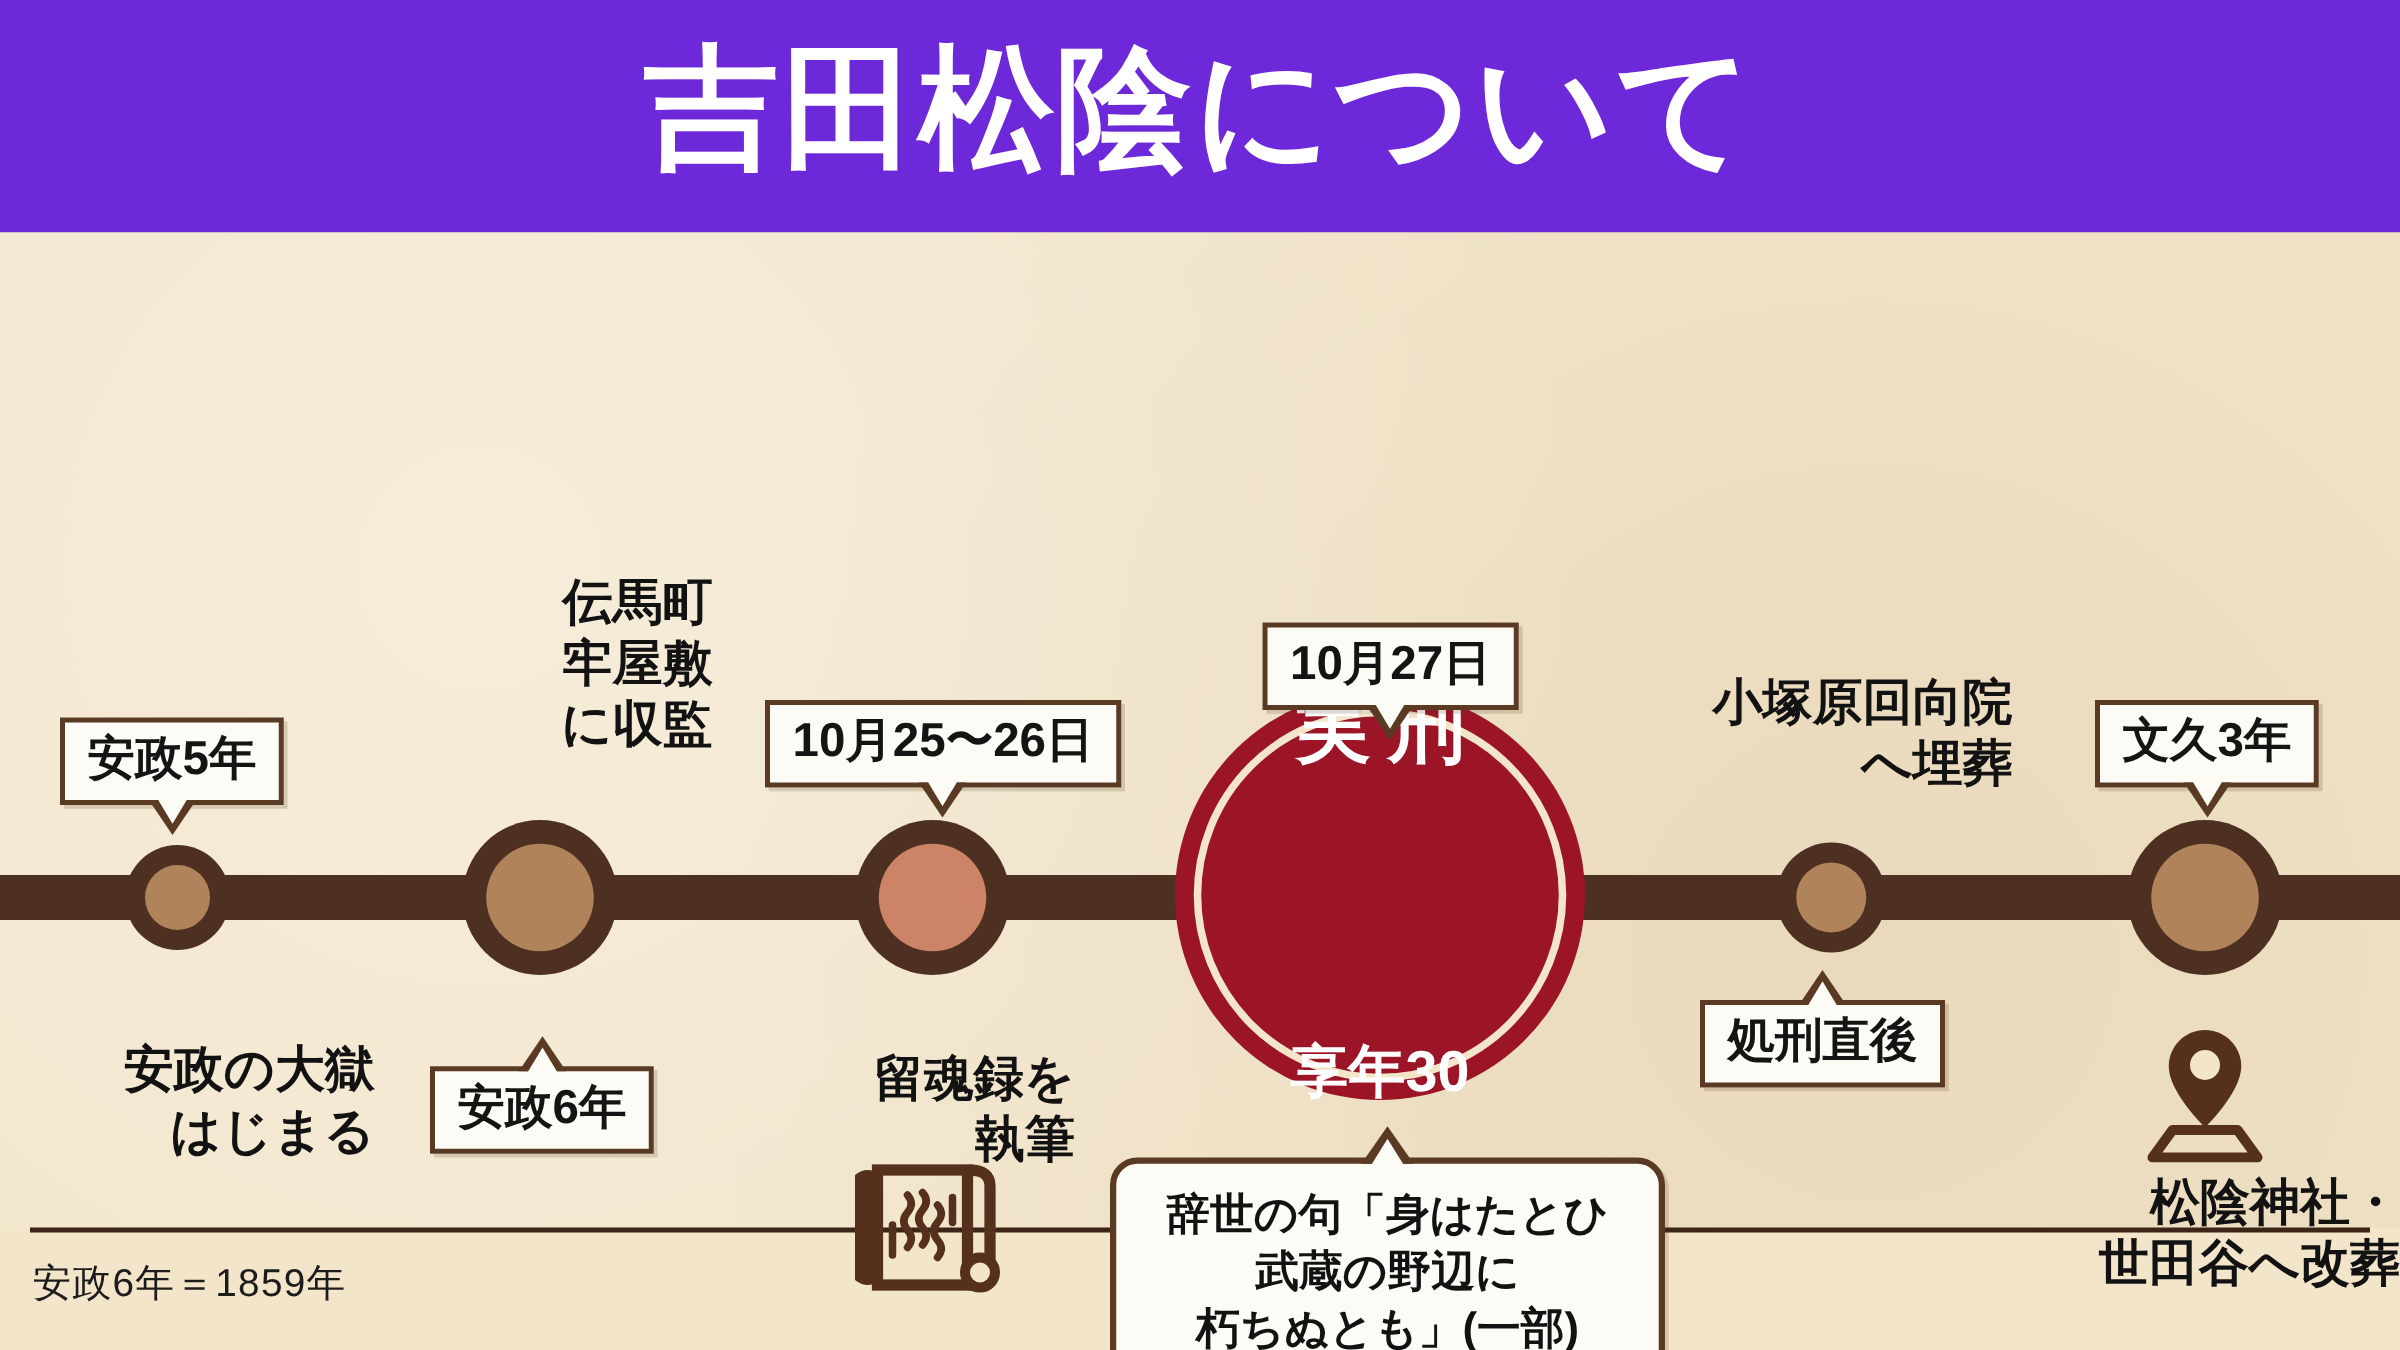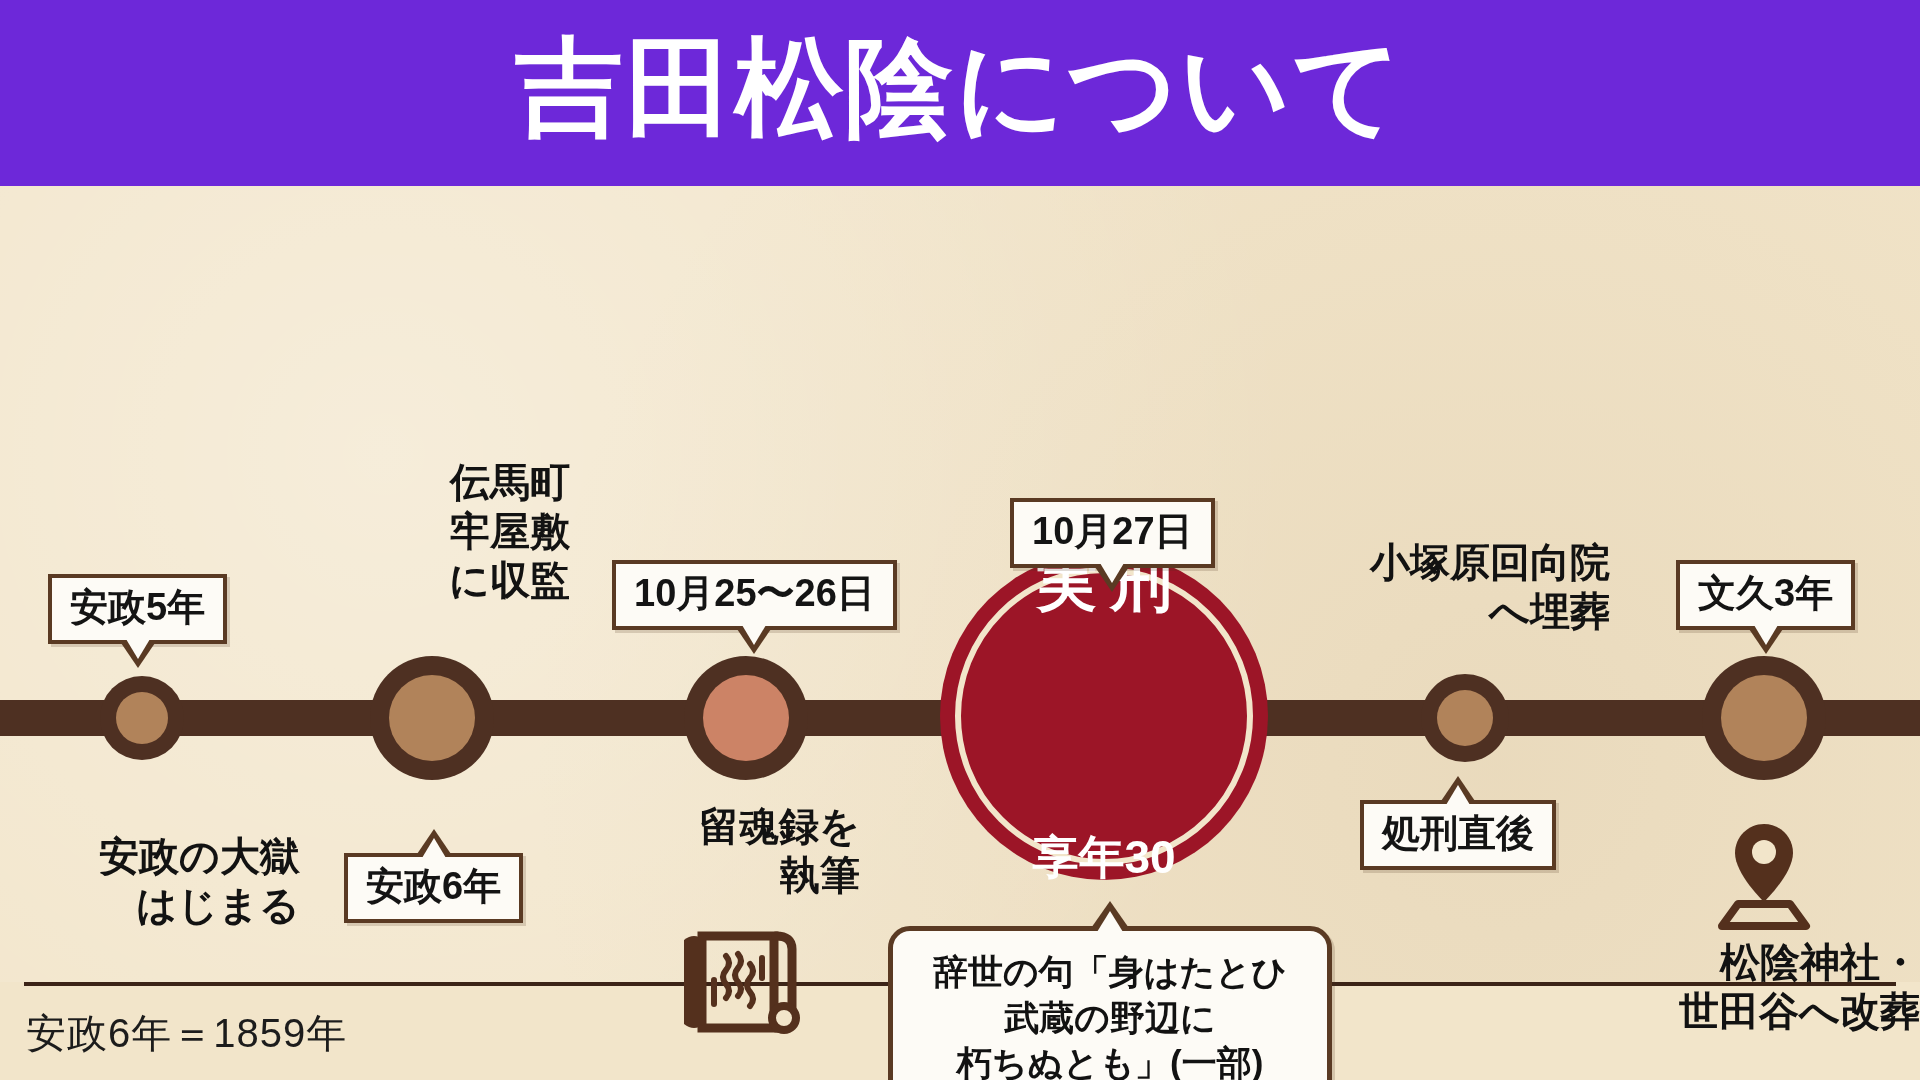--- a/index.html
+++ b/index.html
@@ -148,40 +148,40 @@
   }
 
   
   .caption{
     position:absolute;color:#121212;font-weight:700;
     font-size:40px;line-height:1.22;text-align:right;
     white-space:pre-line;z-index:5;
   }
   #cap-daigoku{ left:0px;   top:600px; width:300px;margin-top:46px; }
   #cap-denma  { left:300px; top:272px; width:270px; }
-  #cap-ryukon { left:630px; top:620px; width:230px;font-family:Liberation Mono, monospace; }
+  #cap-ryukon { left:630px; top:653px; width:230px; }
   #cap-kozuka { left:1290px;top:352px; width:320px; }
   #cap-shoin  { left:1590px;top:752px; width:330px; }
 
   
   #scroll-icon{ position:absolute;left:672px;top:736px;z-index:5; }
   
   #pin-icon{ position:absolute;left:1712px;top:632px;z-index:5; }
 
   
   #footer{
     position:absolute;left:0;bottom:0;width:1920px;height:98px;
     background:#f2e5ca;
   }
   #footer-rule{
     position:absolute;left:24px;top:0;width:1872px;height:4px;background:#3c2417;
   }
   #footnote{
     position:absolute;left:26px;top:24px;
-    color:#1c1c1c;font-size:40px;font-weight:400;letter-spacing:1px;
+    color:#1c1c1c;font-size:31px;font-weight:400;letter-spacing:1px;
   }
 </style>
 </head>
 <body>
 
 <div id="header">
   <div id="header-title">吉田松陰について</div>
 </div>
 
 <div id="stage">

